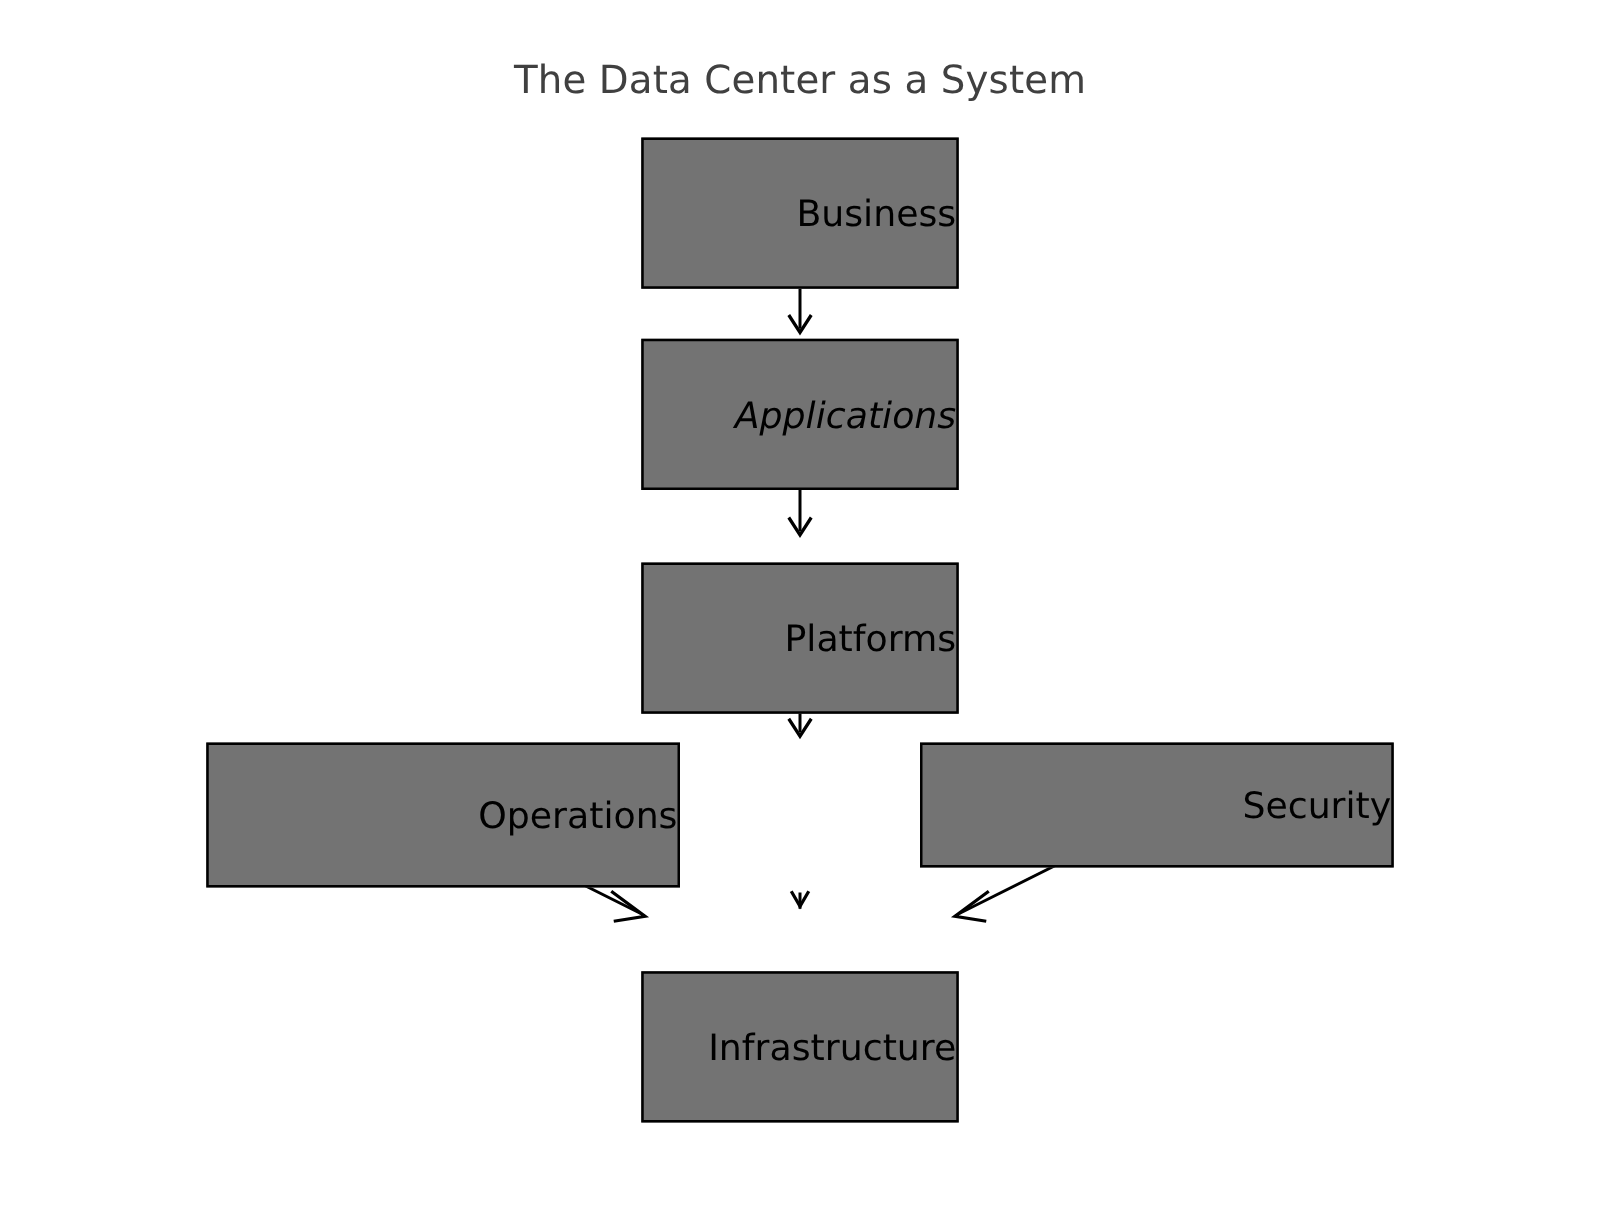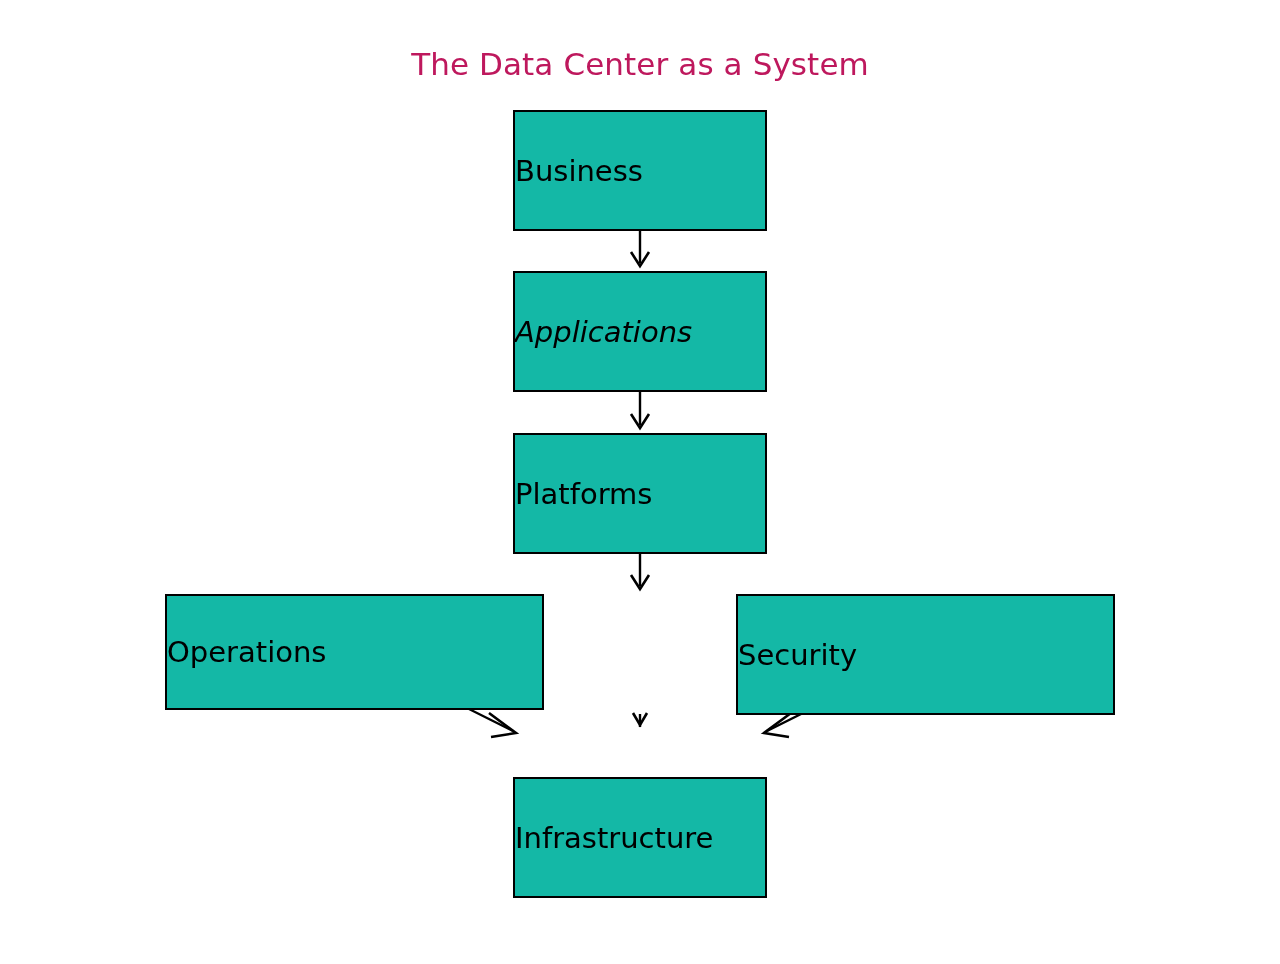--- a/index.html
+++ b/index.html
@@ -19,33 +19,33 @@
     overflow: hidden;
   }
   #diagram-title {
     position: absolute;
     left: 0;
     top: 44px;
     width: 1280px;
     text-align: center;
     font-size: 31px;
     line-height: 40px;
-    color: #be185d;
+    color: #404040;
     font-weight: 400;
     letter-spacing: 0.1px;
     white-space: nowrap;
   }
   .node-box {
     position: absolute;
     box-sizing: border-box;
-    background: #14b8a6;
+    background: #737373;
     border: 2.4px solid #000000;
     display: flex;
     align-items: center;
-    justify-content: flex-start;
+    justify-content: flex-end;
   }
   .node-label {
     font-size: 29px;
     line-height: 34px;
     color: #000000;
     font-weight: 400;
     white-space: nowrap;
     user-select: none;
   }
   #edge-layer {
@@ -108,29 +108,29 @@
   </svg>
 
   <div class="node-box" style="left:513px; top:110px; width:254px; height:121px;">
     <span class="node-label">Business</span>
   </div>
 
   <div class="node-box" style="left:513px; top:271px; width:254px; height:121px;font-style:italic;">
     <span class="node-label">Applications</span>
   </div>
 
-  <div class="node-box" style="left:513px; top:433px; width:254px; height:121px;">
+  <div class="node-box" style="left:513px; top:450px; width:254px; height:121px;">
     <span class="node-label">Platforms</span>
   </div>
 
   <div class="node-box" style="left:165px; top:594px; width:379px; height:116px;">
     <span class="node-label">Operations</span>
   </div>
 
-  <div class="node-box" style="left:736px; top:594px; width:379px; height:121px;">
+  <div class="node-box" style="left:736px; top:594px; width:379px; height:100px;">
     <span class="node-label">Security</span>
   </div>
 
   <div class="node-box" style="left:513px; top:733px; width:254px; height:121px;margin-top:44px;">
     <span class="node-label">Infrastructure</span>
   </div>
 
 </div>
 
 </body></html>

